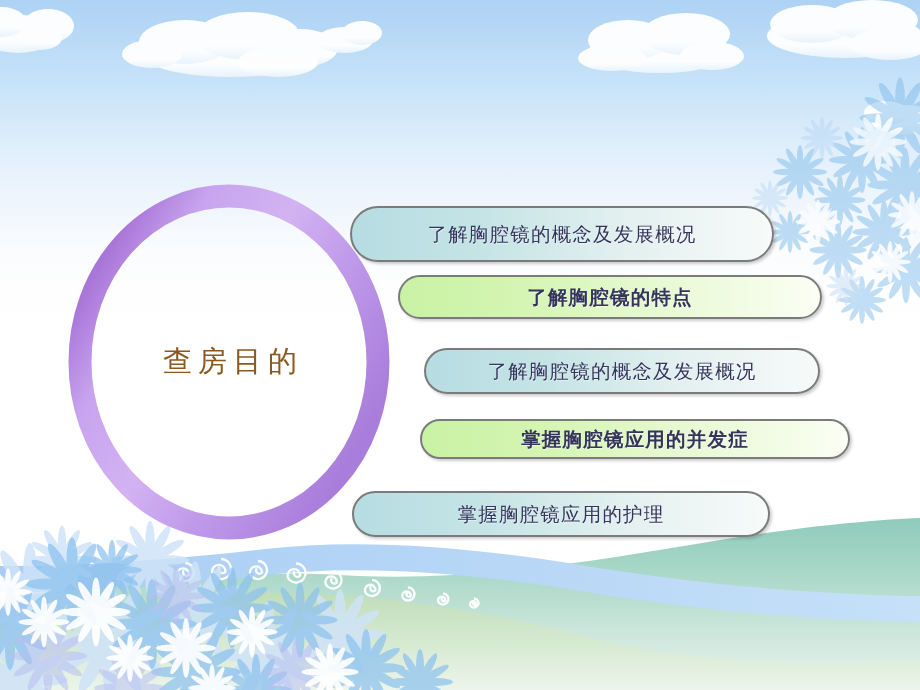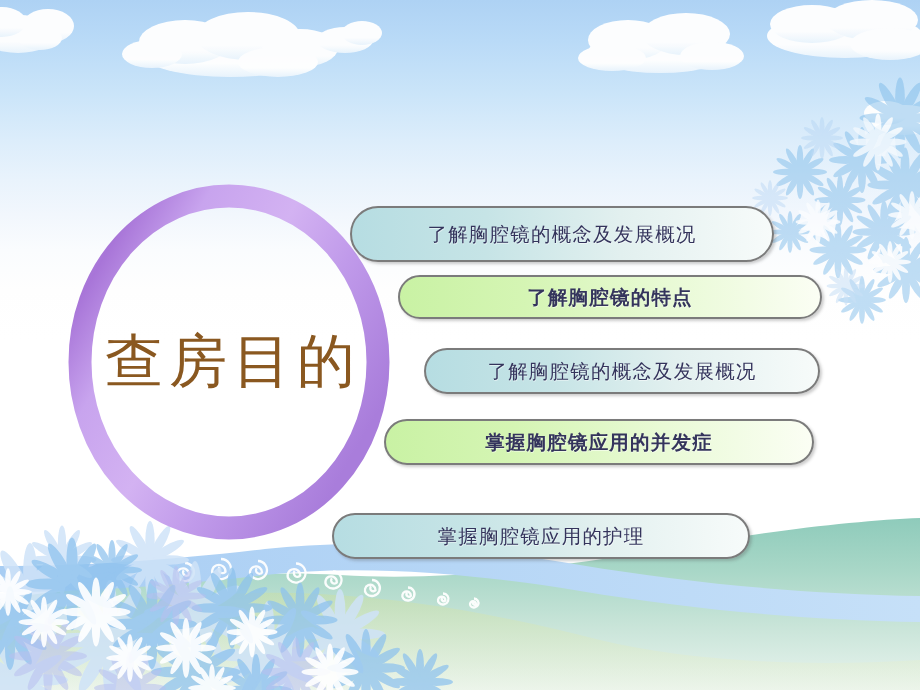--- a/index.html
+++ b/index.html
@@ -56,21 +56,21 @@
 
   .ring-title {
     position: absolute;
     left: 68px;
     top: 184px;
     width: 322px;
     height: 356px;
     display: flex;
     align-items: center;
     justify-content: center;
-    font-size: 58px;
+    font-size: 29px;
     letter-spacing: 6px;
     color: #8a5820;
     text-shadow: 1px 1px 0 rgba(255,255,255,0.55);
     font-family: "Liberation Serif", "DejaVu Serif", serif;
     white-space: nowrap;
     padding-left: 8px;
     box-sizing: border-box;
   }
 
   
@@ -94,22 +94,22 @@
     background: linear-gradient(to right, #b6dde2 0%, #c6e4e6 32%, #e2f0ef 64%, #f7fbfa 100%);
   }
   .pill.green {
     background: linear-gradient(to right, #c9f2a4 0%, #d5f5b4 30%, #e9fad6 65%, #fbfef4 100%);
     font-weight: bold;
   }
 
   #pill1 { left: 350px; top: 206px; width: 424px; height: 56px; }
   #pill2 { left: 398px; top: 275px; width: 424px; height: 44px; }
   #pill3 { left: 424px; top: 348px; width: 396px; height: 46px; }
-  #pill4 { left: 384px; top: 419px; width: 430px; height: 46px; }
-  #pill5 { left: 332px; top: 491px; width: 418px; height: 46px; margin-top: 22px; }
+  #pill4 { left: 420px; top: 419px; width: 430px; height: 40px; }
+  #pill5 { left: 352px; top: 491px; width: 418px; height: 46px; }
 </style>
 </head>
 <body>
 
 <div id="slide">
 
   <div class="bg-sky"></div>
 
   <svg class="bg-svg" viewBox="0 0 920 690">
     <defs>

